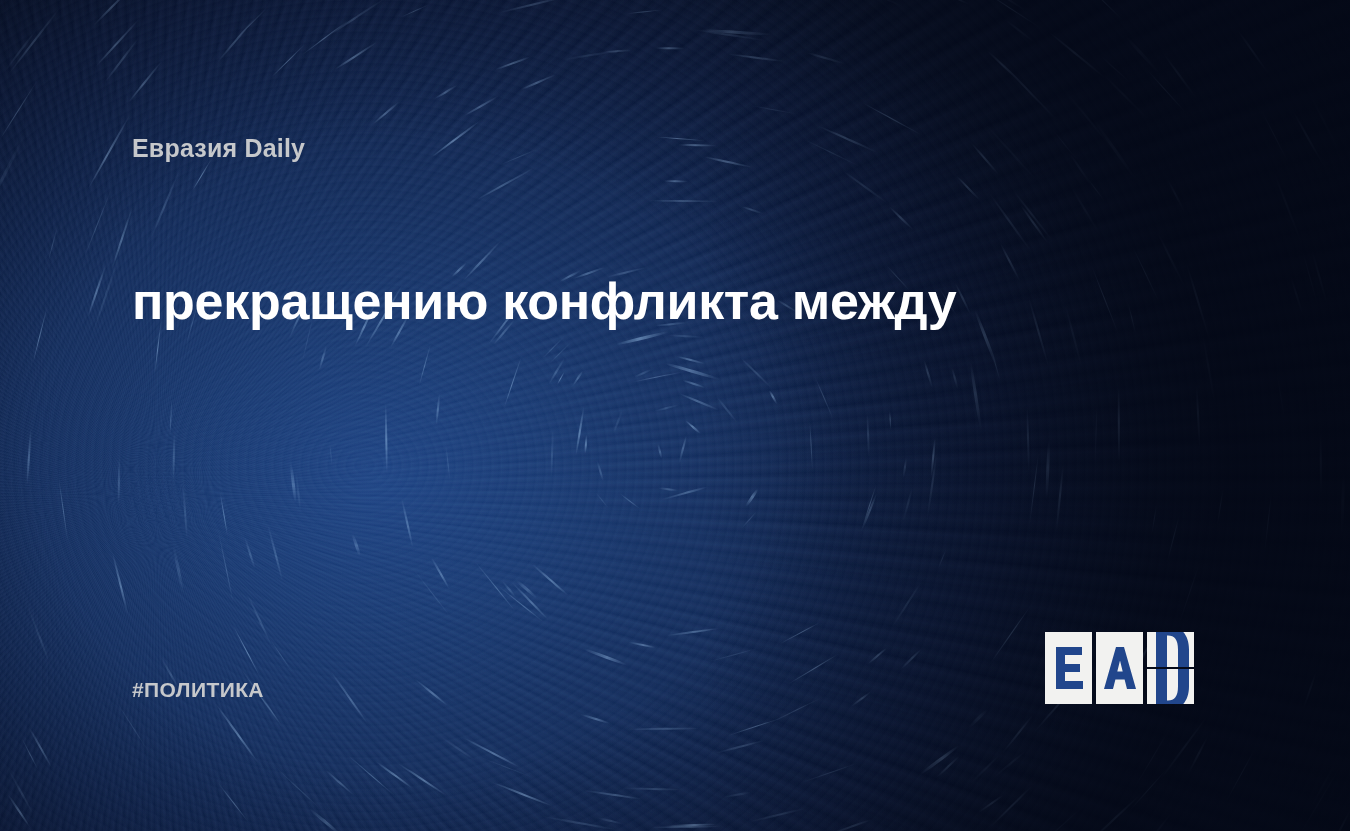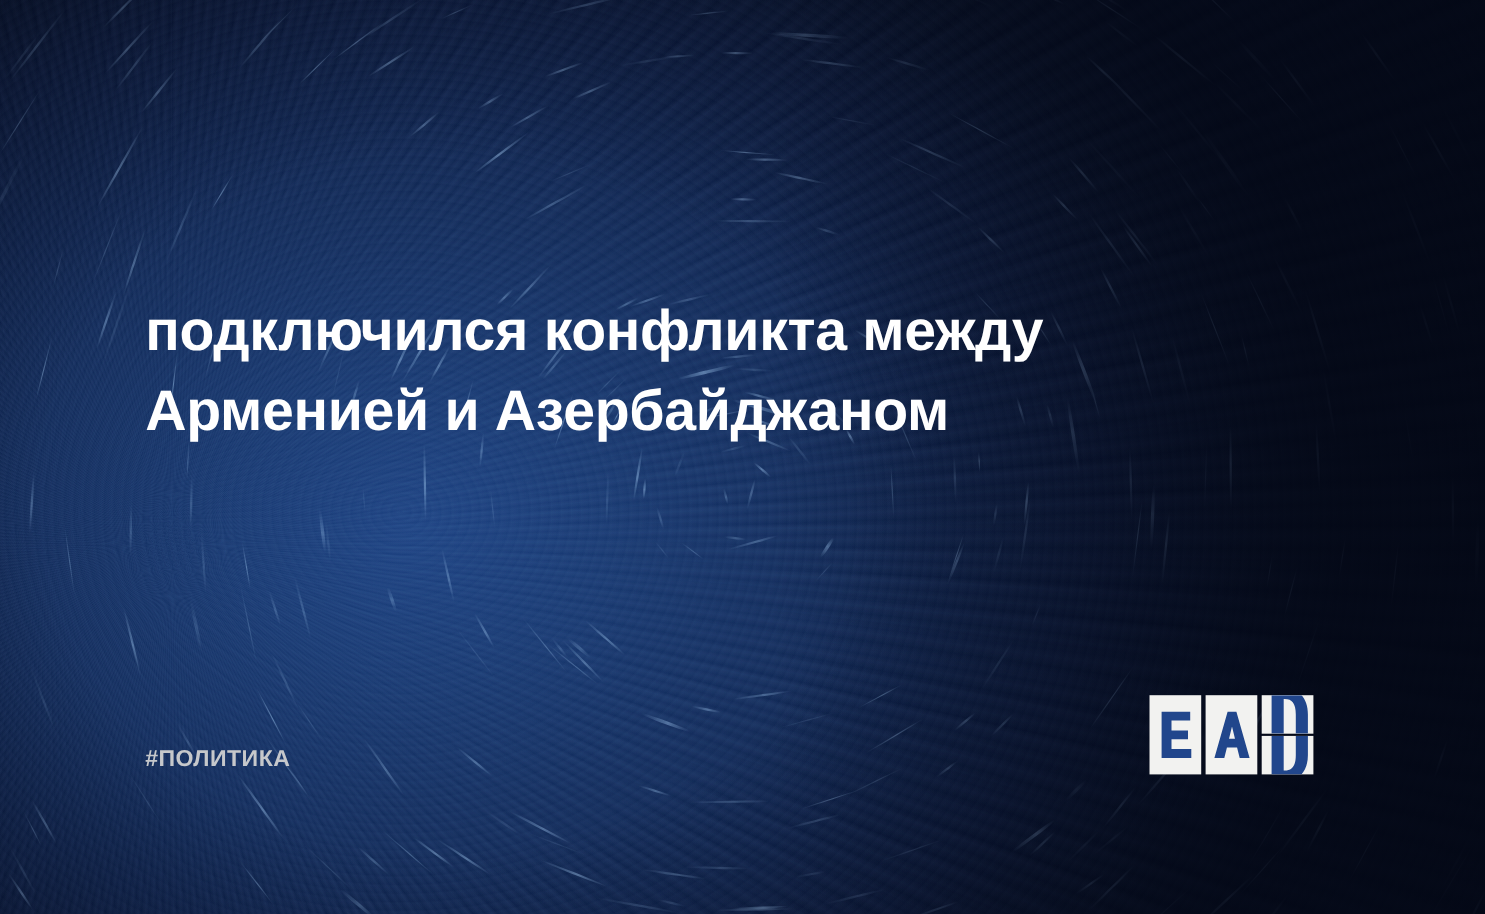--- a/index.html
+++ b/index.html
@@ -444,24 +444,24 @@
       <i style="left: 1732.7px; top: 469.6px; width: 64.2px; height: 1.7px; opacity: 0.4; transform: translate(-50%, -50%) rotate(405.2deg);"></i>
       <i style="left: 1540.3px; top: 831.7px; width: 41px; height: 2.2px; opacity: 0.87; transform: translate(-50%, -50%) rotate(95.6deg);"></i>
       <i style="left: 1627.2px; top: 404.7px; width: 40.4px; height: 1.9px; opacity: 0.37; transform: translate(-50%, -50%) rotate(397.3deg);"></i>
       <i style="left: 1666.7px; top: 1202.2px; width: 66.2px; height: 1.1px; opacity: 0.35; transform: translate(-50%, -50%) rotate(137.8deg);"></i>
       <i style="left: 1617.7px; top: 636.3px; width: 42.7px; height: 2px; opacity: 0.77; transform: translate(-50%, -50%) rotate(422.6deg);"></i>
       <i style="left: 1646px; top: 707.4px; width: 74.1px; height: 1.8px; opacity: 0.62; transform: translate(-50%, -50%) rotate(433.9deg);"></i>
       <i style="left: 778.6px; top: 791.9px; width: 38.2px; height: 1.2px; opacity: 0.52; transform: translate(-50%, -50%) rotate(273deg);"></i>
     </div>
   <div class="bg-layer bg-vignette"></div>
 
+  <div class="site-name">Евразия Daily</div>
 
   <h1 class="headline">
-    <span class="ln">подключился конфликта между</span>
-    <span class="ln">Арменией и Азербайджаном</span>
+    <span class="ln">прекращению конфликта между</span>
   </h1>
 
   <div class="tag">#ПОЛИТИКА</div>
 
   <div class="logo">
 
     <div class="tile">
       <svg width="30" height="46" viewBox="0 0 30 46" aria-hidden="true">
         <path d="M2 2 H28 V10 H11 V19 H26 V27 H11 V36 H29 V44 H2 Z" fill="#21468c"></path>
       </svg>

